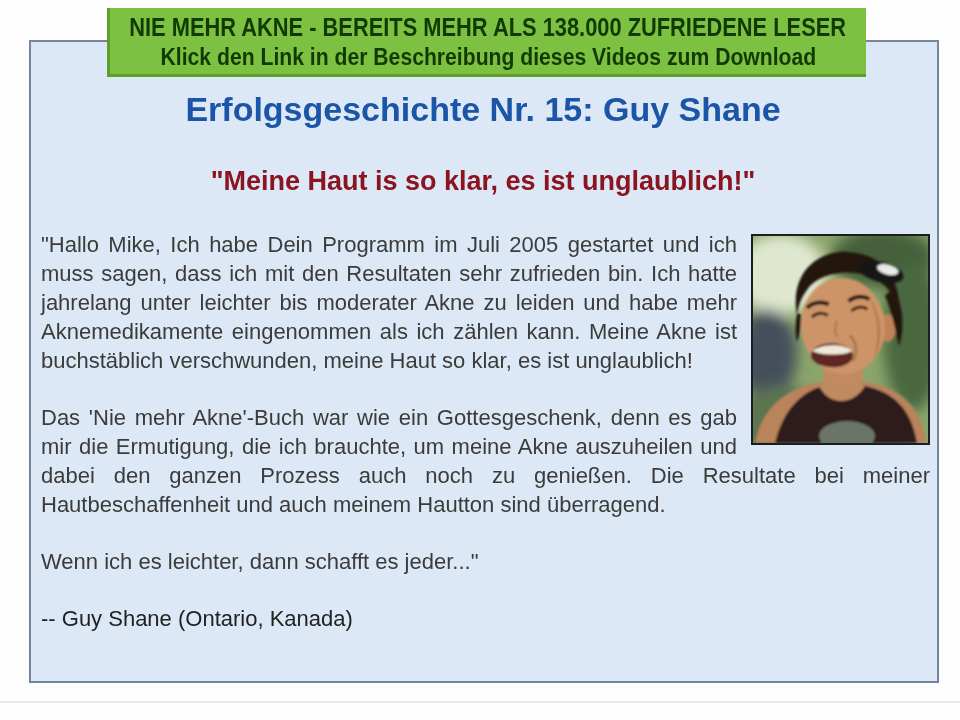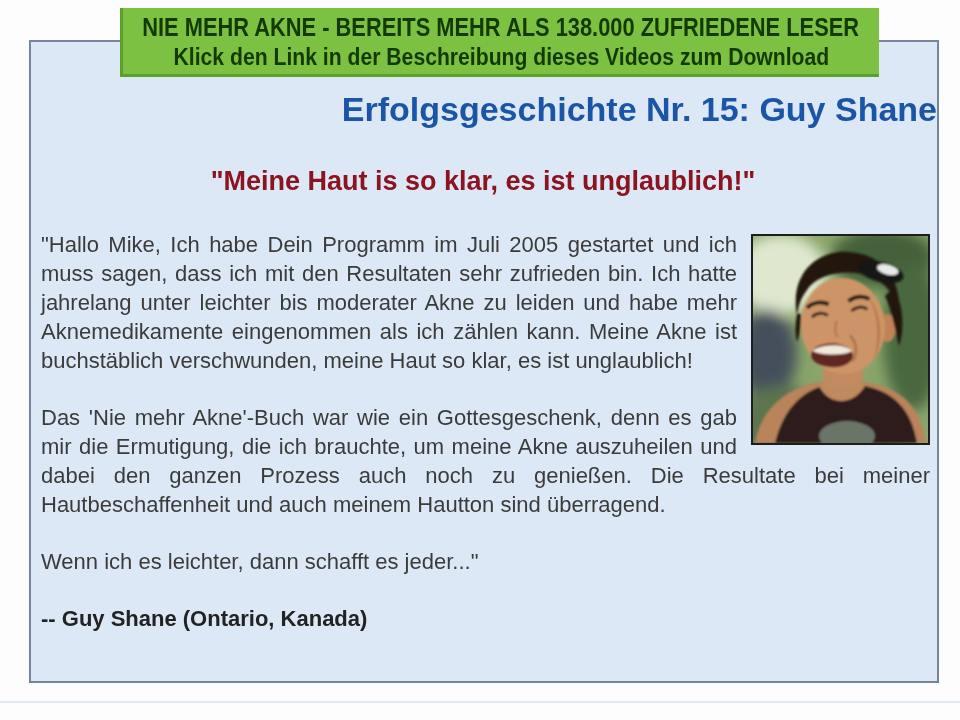--- a/index.html
+++ b/index.html
@@ -10,21 +10,21 @@
     position:relative;overflow:hidden;
   }
   .content-box{
     position:absolute;left:29px;top:40px;
     width:906px;height:639px;
     background:#dce8f5;
     border:2px solid #74859c;
     z-index:1;
   }
   .banner{
-    position:absolute;left:120px;top:8px;
+    position:absolute;left:107px;top:8px;
     width:759px;height:69px;
     background:#7cc142;
     border-left:3px solid #5d9f2b;
     border-bottom:3px solid #5d9f2b;
     box-sizing:border-box;
     z-index:3;
     display:flex;flex-direction:column;justify-content:center;align-items:center;
   }
   .banner-line1{
     display:inline-block;white-space:nowrap;
@@ -33,41 +33,41 @@
     transform:scaleX(0.84);transform-origin:center;
   }
   .banner-line2{
     display:inline-block;white-space:nowrap;
     font-weight:bold;font-size:23px;line-height:29px;
     color:#123a02;
     transform:scaleX(0.92);transform-origin:center;
   }
   .page-title{
     position:absolute;left:29px;top:90px;width:908px;
-    text-align:right;
+    text-align:center;
     font-weight:bold;font-size:34px;
     color:#1b55a8;
     z-index:2;
   }
   .quote-line{
     position:absolute;left:29px;top:166px;width:908px;
     text-align:center;
     font-weight:bold;font-size:27px;
     color:#8c1420;
     z-index:2;
   }
   .body-text{
     position:absolute;left:41px;top:230px;width:889px;
     font-size:22px;line-height:29px;
     color:#3b3b3b;
     text-align:justify;
     z-index:2;
   }
   .body-text p{margin:0 0 28px 0;}
-  .body-text p.signature{font-weight:bold;color:#222;margin-bottom:4px;}
+  .body-text p.signature{font-weight:normal;color:#222;margin-bottom:4px;}
   .photo-frame{
     float:right;
     width:175px;height:207px;
     border:2px solid #1d1d1d;
     margin:4px 0 12px 14px;
     background:#8aa56b;
     overflow:hidden;
   }
   .photo-frame svg{display:block;width:100%;height:100%;}
   .faint-rule{

